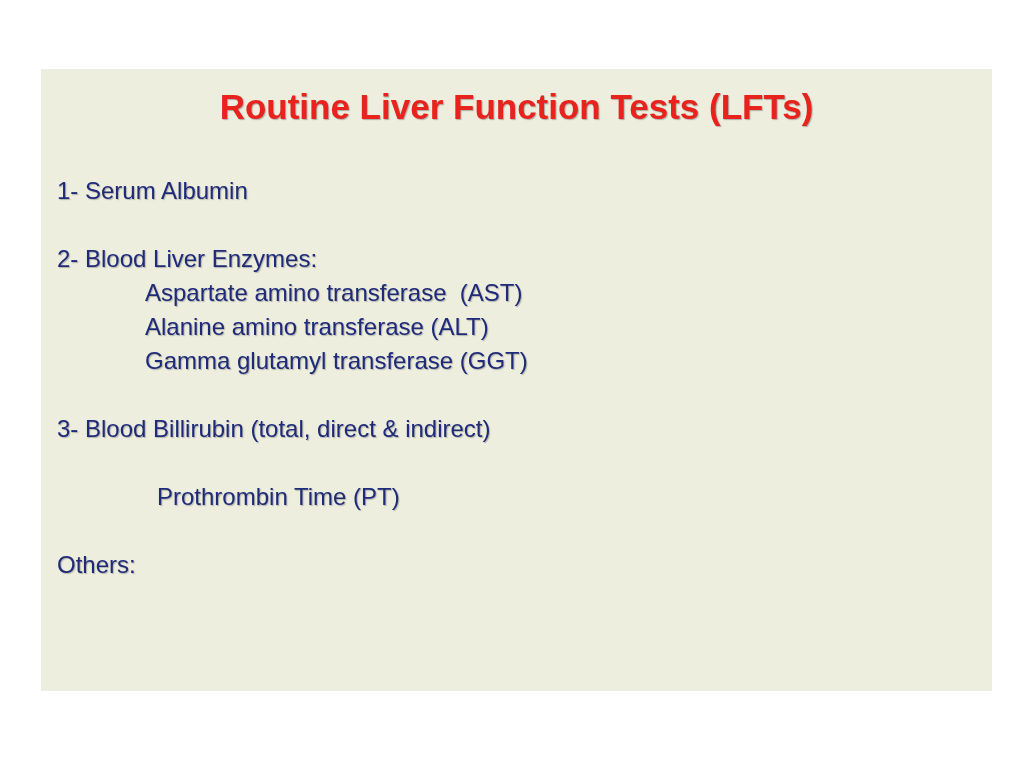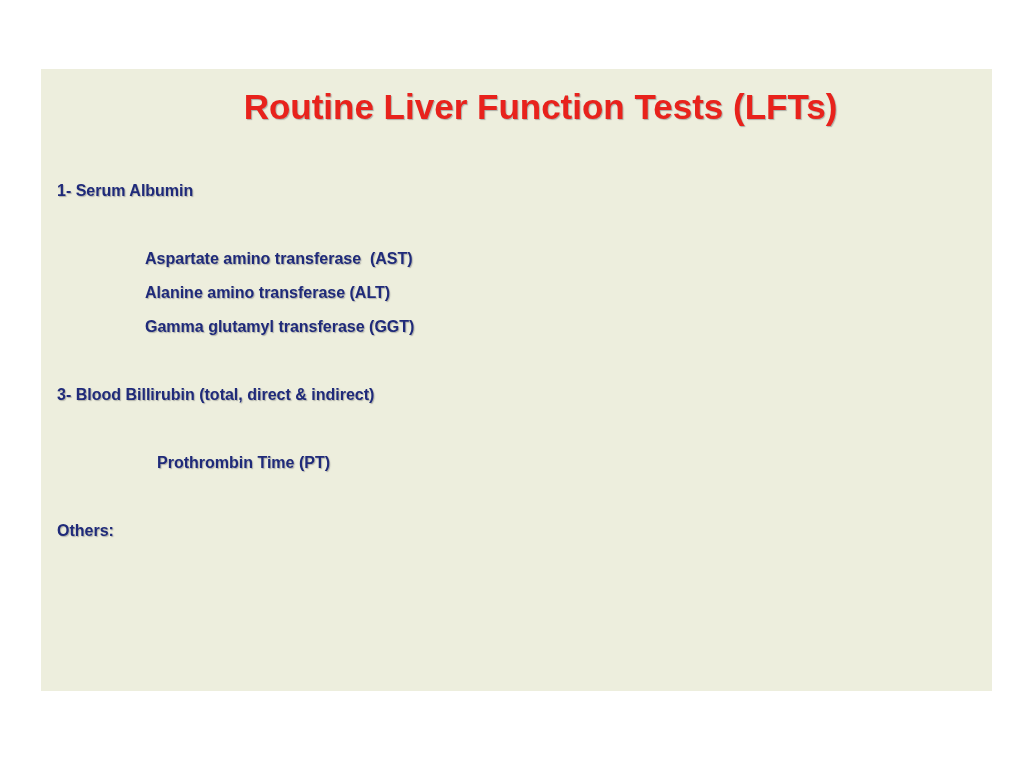--- a/index.html
+++ b/index.html
@@ -25,34 +25,33 @@
     position: absolute;
     left: 0;
     top: 18px;
     width: 951px;
     text-align: center;
     font-size: 35px;
     font-weight: bold;
     color: #e8221c;
     text-shadow: 1px 1px 1px rgba(120,120,120,0.55);
     letter-spacing: 0px;
-    margin-left: 24px;
   }
 
   #body {
     position: absolute;
     left: 16px;
     top: 105px;
     width: 920px;
   }
 
   .line {
     color: #1f2a7a;
-    font-weight: bold;
-    font-size: 16px;
+    font-weight: normal;
+    font-size: 24px;
     line-height: 34px;
     text-shadow: 1px 1px 1px rgba(120,120,120,0.5);
     white-space: pre;
   }
 
   .indent {
     padding-left: 88px;
   }
 
   .indent2 {
@@ -69,20 +68,21 @@
 <div id="slide">
 
   <div id="title">Routine Liver Function Tests (LFTs)</div>
 
   <div id="body">
 
     <div class="line">1- Serum Albumin</div>
 
     <div class="spacer"></div>
 
+    <div class="line">2- Blood Liver Enzymes:</div>
     <div class="line indent">Aspartate amino transferase  (AST)</div>
     <div class="line indent">Alanine amino transferase (ALT)</div>
     <div class="line indent">Gamma glutamyl transferase (GGT)</div>
 
     <div class="spacer"></div>
 
     <div class="line">3- Blood Billirubin (total, direct &amp; indirect)</div>
 
     <div class="spacer"></div>
 

